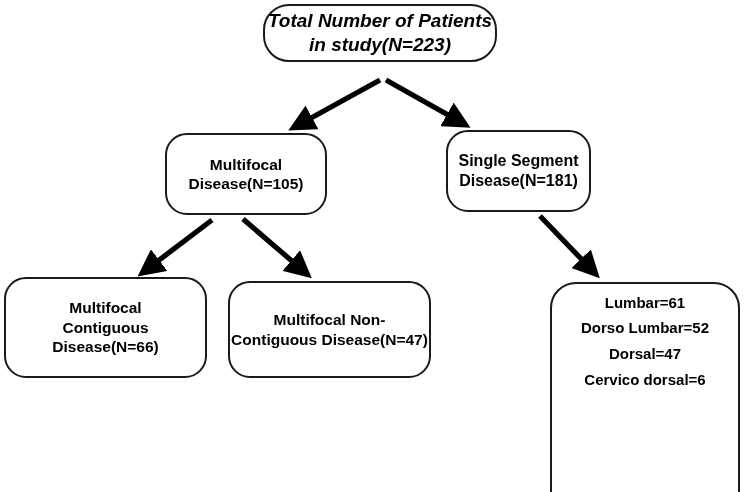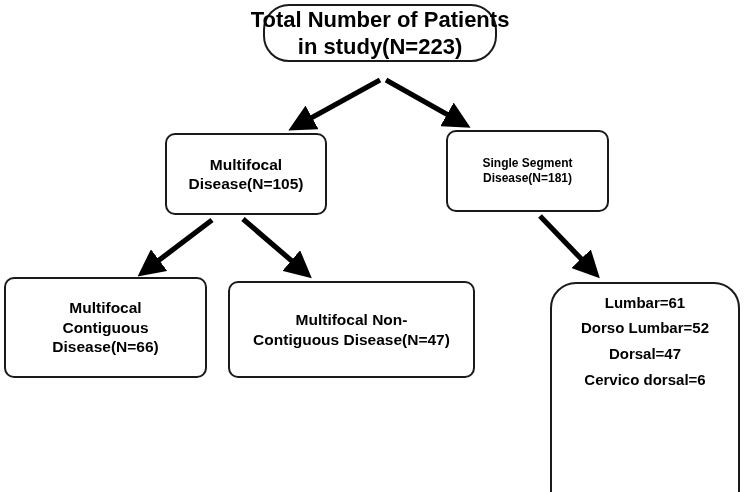--- a/index.html
+++ b/index.html
@@ -13,54 +13,55 @@
     height: 492px;
     background: #ffffff;
     overflow: hidden;
     font-family: "Liberation Sans", sans-serif;
   }
   .node {
     position: absolute;
     box-sizing: border-box;
     background: #ffffff;
     border: 2.5px solid #1a1a1a;
-    border-radius: 10px;
+    border-radius: 22px;
     display: flex;
     flex-direction: column;
     align-items: center;
     justify-content: center;
     text-align: center;
     color: #000000;
     font-weight: bold;
     line-height: 1.25;
   }
   .node .line {
     display: block;
     white-space: pre;
   }
   
   #node-total {
     left: 263px; top: 4px; width: 234px; height: 58px;
-    font-size: 22px;
+    font-size: 19px;
     border-radius: 26px;
+    font-style: italic;
   }
   #node-multifocal {
     left: 165px; top: 133px; width: 162px; height: 82px;
     font-size: 15.5px;
   }
   #node-single-segment {
-    left: 446px; top: 130px; width: 163px; height: 82px;
-    font-size: 12px;
+    left: 446px; top: 130px; width: 145px; height: 82px;
+    font-size: 16px;
   }
   #node-contiguous {
     left: 4px; top: 277px; width: 203px; height: 101px;
     font-size: 15.5px;
   }
   #node-noncontiguous {
-    left: 228px; top: 281px; width: 247px; height: 97px;
+    left: 228px; top: 281px; width: 203px; height: 97px;
     font-size: 15.5px;
   }
   #node-segments {
     left: 550px; top: 282px; width: 190px; height: 239px;
     font-size: 15px;
     border-radius: 26px;
     justify-content: flex-start;
     padding-top: 6px;
   }
   #node-segments .line {

